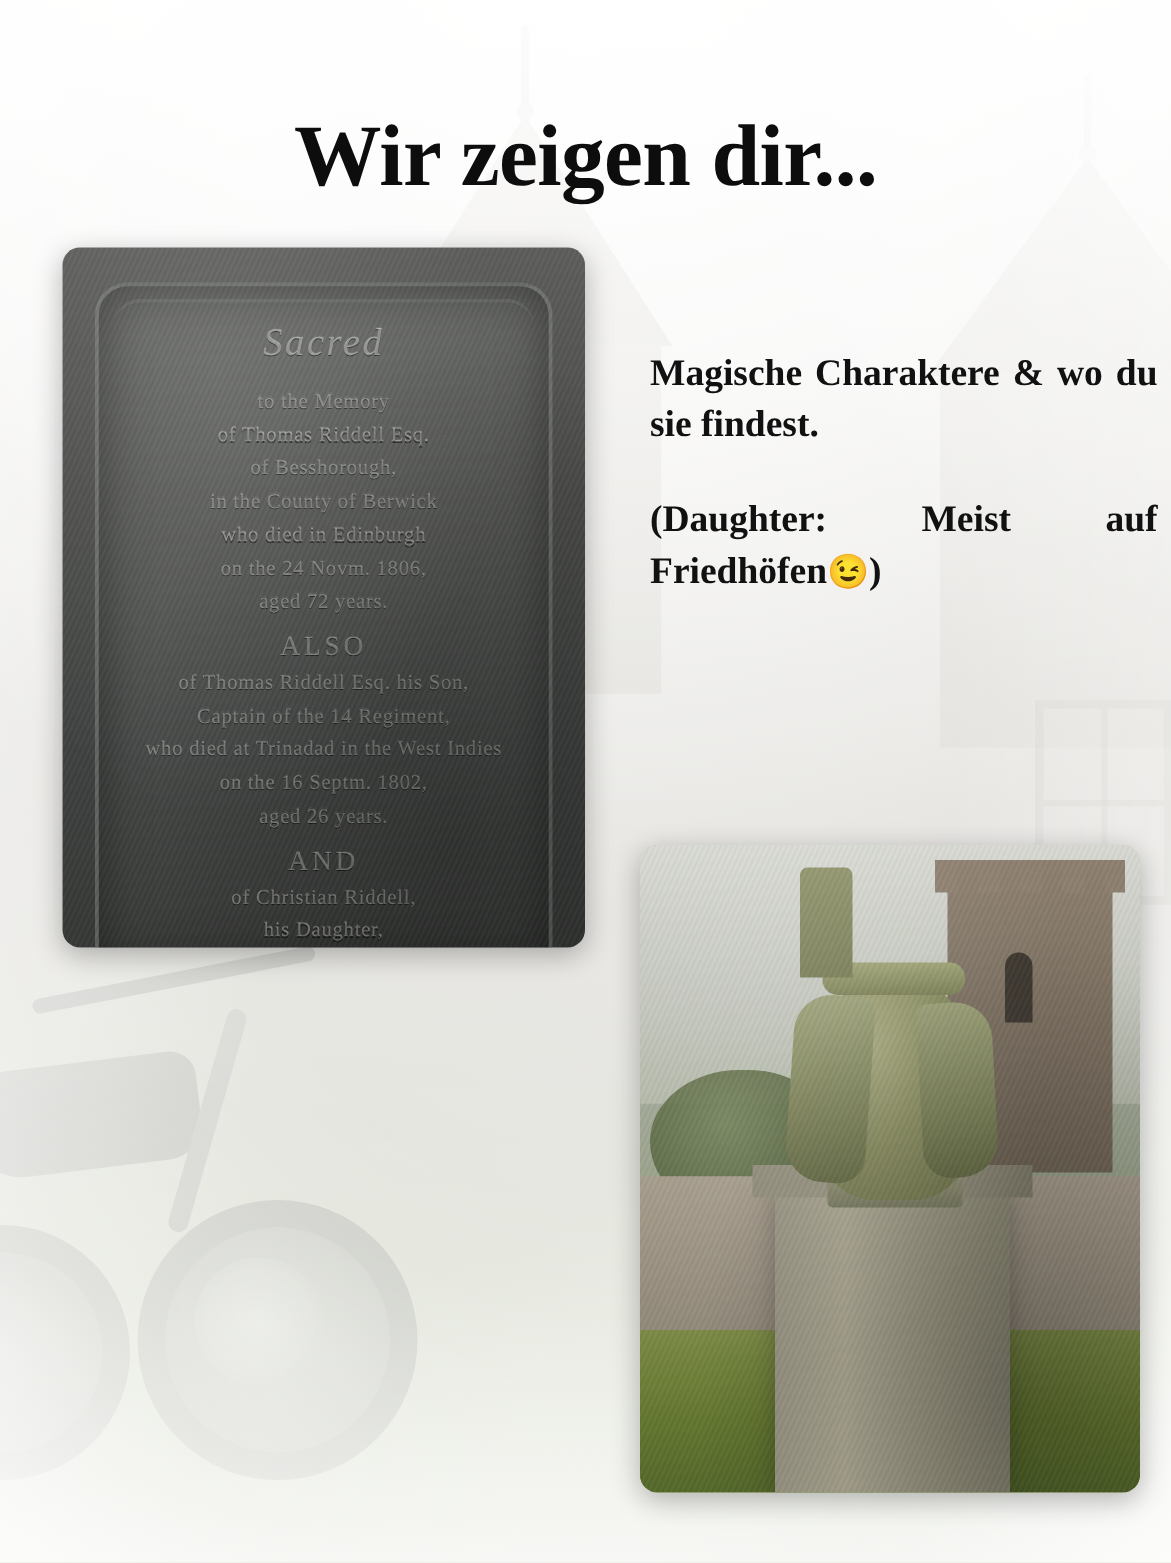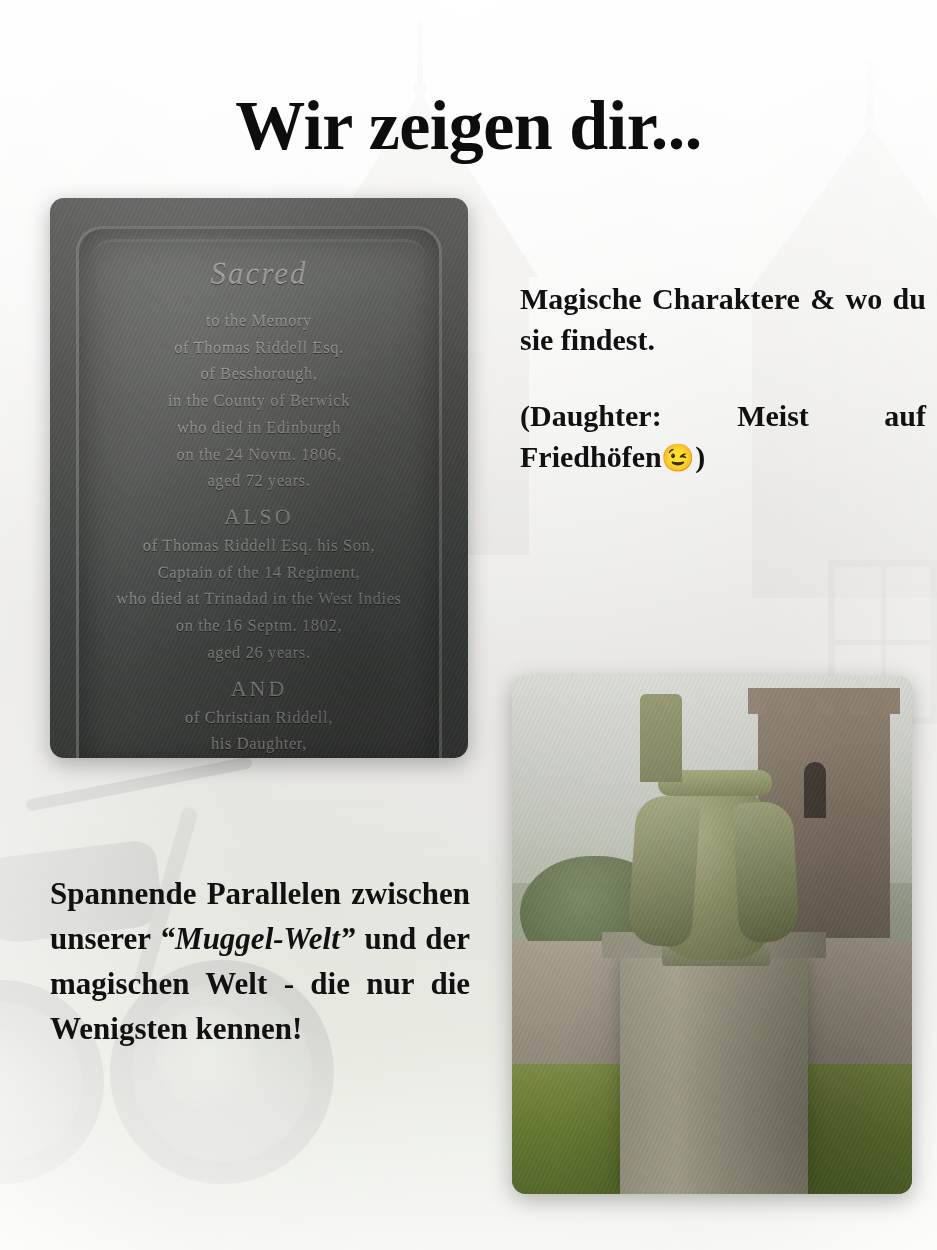--- a/index.html
+++ b/index.html
@@ -512,17 +512,14 @@
     <div class="urn-plinth"></div>
     <div class="urn-foot"></div>
     <div class="urn-body"></div>
     <div class="urn-drape"></div>
     <div class="urn-drape2"></div>
     <div class="urn-lid"></div>
     <div class="urn-obelisk"></div>
     <div class="grain"></div>
   </div>
 
-  <div class="text-block text-bottom-left">
-    <p><span>Spannende Parallelen zwischen unserer </span><span class="muggel">“Muggel-Welt”</span><span> und der magischen Welt - die nur die Wenigsten kennen!</span></p>
-  </div>
 
 </div>
 
 </body></html>

